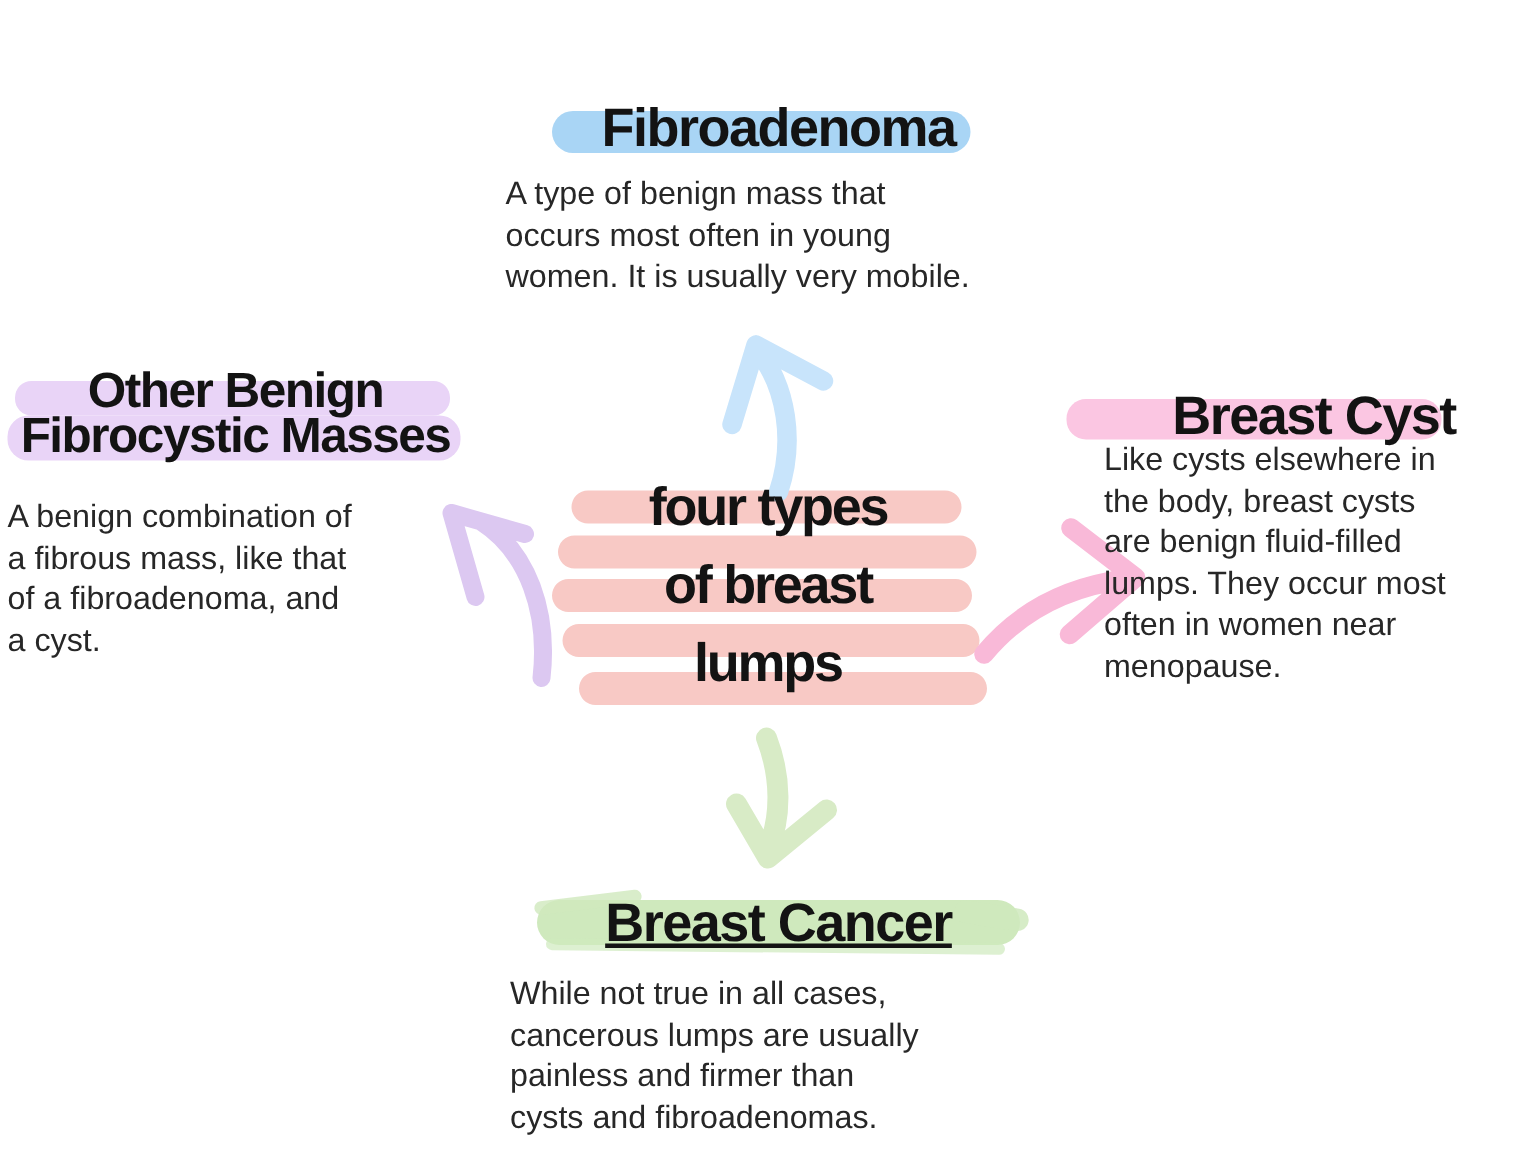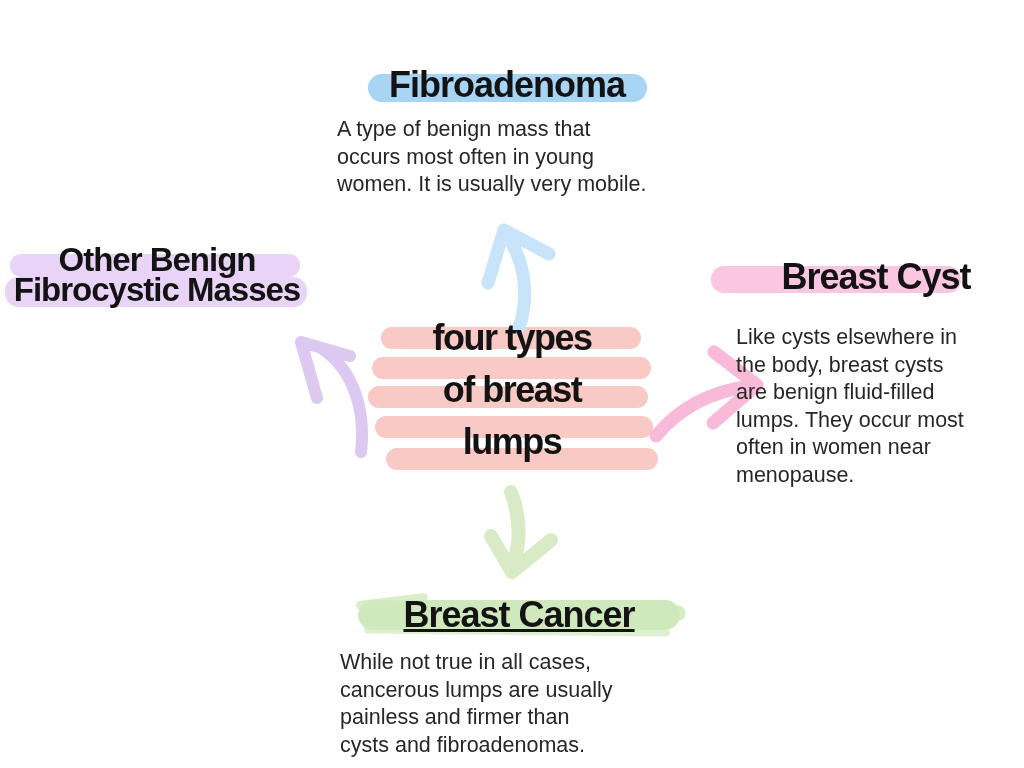--- a/index.html
+++ b/index.html
@@ -29,26 +29,26 @@
     color:#272727;
     z-index:3;
   }
   .highlight{
     position:absolute;
     z-index:1;
   }
   #svg-layer{position:absolute;left:0;top:0;z-index:2;}
   
   #hl-top{left:368px;top:74px;width:279px;height:28px;border-radius:14px;}
-  #hd-top{left:332px;top:67px;width:350px;font-size:36px;}
+  #hd-top{left:344px;top:67px;width:350px;font-size:36px;}
   #bd-top{left:337px;top:116px;width:350px;}
   
   #hl-right{left:711px;top:266px;width:250px;height:27px;border-radius:13px;}
   #hd-right{left:716px;top:259px;width:320px;font-size:36px;}
-  #bd-right{left:736px;top:324px;width:284px;}
+  #bd-right{left:736px;top:293px;width:284px;}
   
   #hl-bottom{left:358px;top:600px;width:322px;height:30px;border-radius:15px;}
   #hl-bottom-tail{left:636px;top:603px;width:50px;height:15px;border-radius:8px;transform:rotate(9deg);opacity:.85;}
   #hl-bottom-under{left:364px;top:627px;width:306px;height:8px;border-radius:4px;transform:rotate(.6deg);opacity:.7;}
   #hl-bottom-left-tail{left:356px;top:597px;width:72px;height:9px;border-radius:5px;transform:rotate(-7deg);opacity:.8;}
   #hd-bottom{left:359px;top:597px;width:320px;font-size:36px;text-decoration:underline;}
   #bd-bottom{left:340px;top:649px;width:336px;}
   
   #hl-left1{left:10px;top:254px;width:290px;height:23px;border-radius:11px;}
   #hl-left2{left:5px;top:277px;width:302px;height:30px;border-radius:14px;}
@@ -104,14 +104,18 @@
 menopause.</div>
 
   <div class="heading" id="hd-bottom">Breast Cancer</div>
   <div class="body-text lines" id="bd-bottom">While not true in all cases,
 cancerous lumps are usually
 painless and firmer than
 cysts and fibroadenomas.</div>
 
   <div class="heading lines" id="hd-left">Other Benign
 Fibrocystic Masses</div>
+  <div class="body-text lines" id="bd-left">A benign combination of
+a fibrous mass, like that
+of a fibroadenoma, and
+a cyst.</div>
 
 </div>
 
 </body></html>

